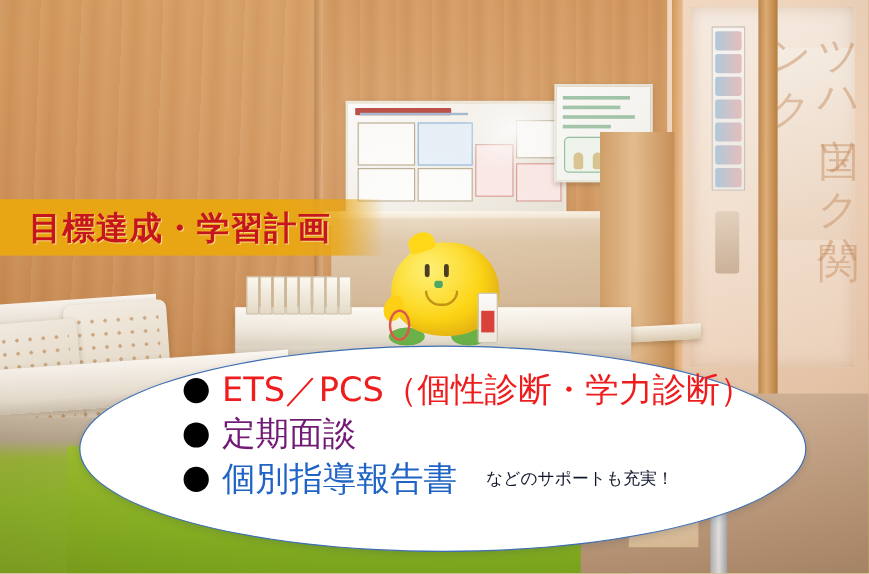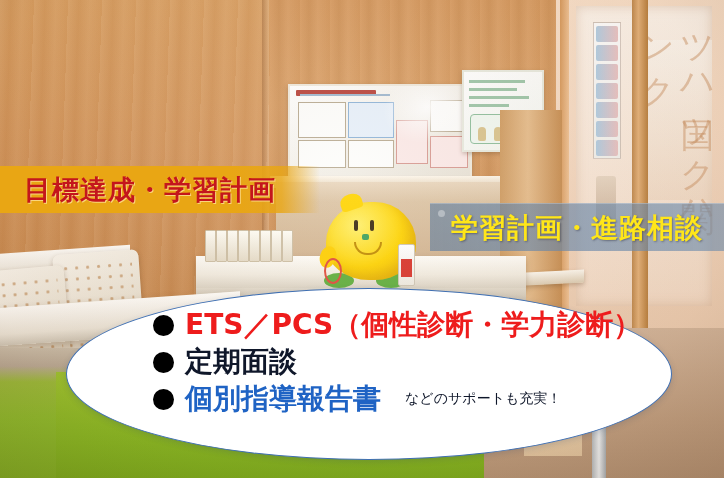--- a/index.html
+++ b/index.html
@@ -364,24 +364,24 @@
     padding:18px 0 0 86px;
     box-sizing:border-box;
   }
   .blrow{display:flex;align-items:center;height:36px;margin-bottom:1px;}
   .dotb{
     width:21px;height:21px;border-radius:50%;background:#000;
     margin-right:11px;flex:0 0 auto;
   }
   .bltext{
     font-family:"DejaVu Sans","Liberation Sans",sans-serif;
-    font-size:28px;font-weight:700;letter-spacing:0px;white-space:nowrap;
+    font-size:28px;font-weight:400;letter-spacing:0px;white-space:nowrap;
   }
   .bltext.r{color:#ee1c1c;}
-  .bltext.g{color:#0f172a;text-align:center;}
+  .bltext.g{color:#701a75;text-align:center;}
   .bltext.b{color:#1f63c4;}
   .note{
     margin-left:24px;
     font-family:"DejaVu Sans","Liberation Sans",sans-serif;
     font-size:14px;color:#0f172a;letter-spacing:0px;white-space:nowrap;
     align-self:center;
   }
 </style>
 </head>
 <body>
@@ -488,24 +488,20 @@
     <div class="floor-post"></div>
 
     <div class="vignette"></div>
   </div>
 
 
   <div class="band-left">
     <div class="txt">目標達成・学習計画</div>
   </div>
 
-  <div class="band-right">
-    <span class="dot"></span>
-    <div class="txt">学習計画・進路相談</div>
-  </div>
 
   <div class="ellipse">
     <div class="bullets">
 
       <div class="blrow">
         <span class="dotb"></span>
         <span class="bltext r">ETS／PCS（個性診断・学力診断）</span>
       </div>
 
       <div class="blrow">

